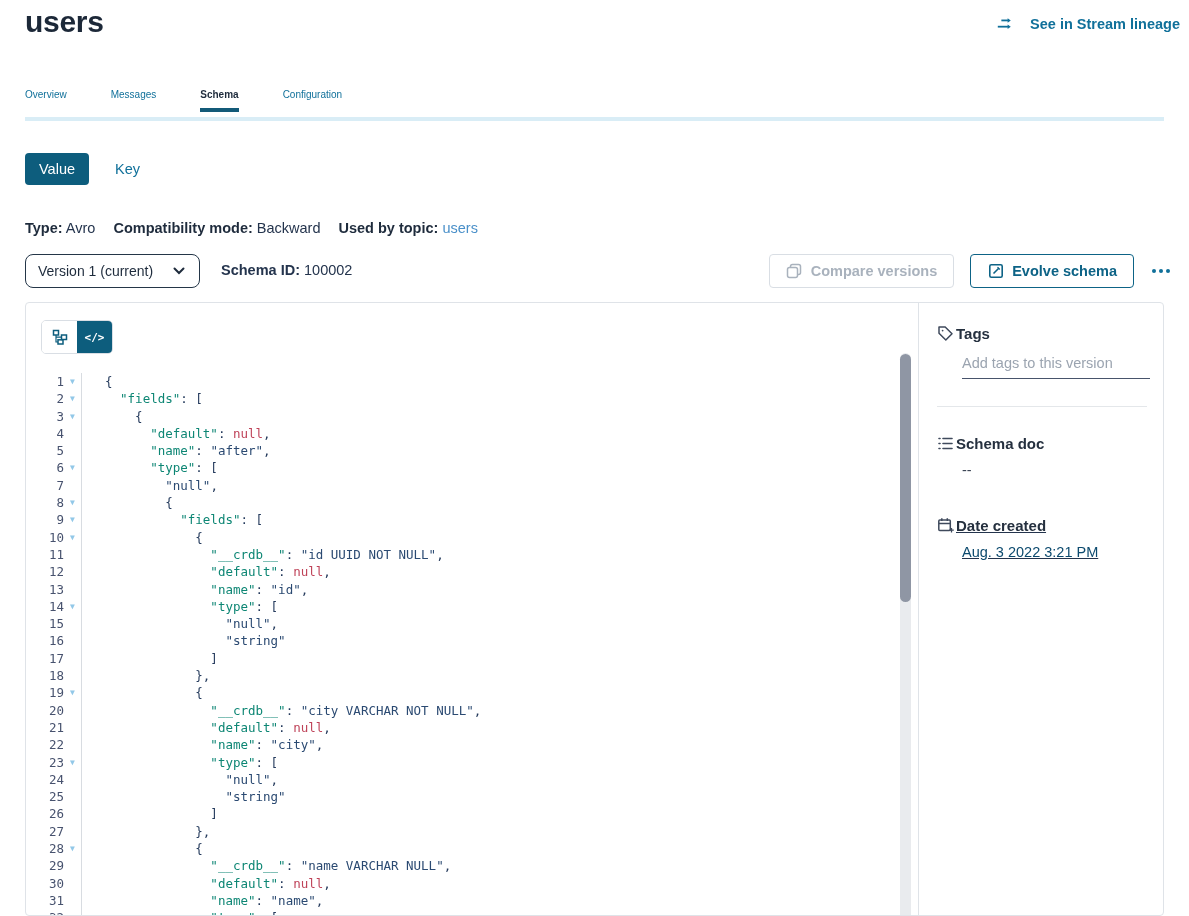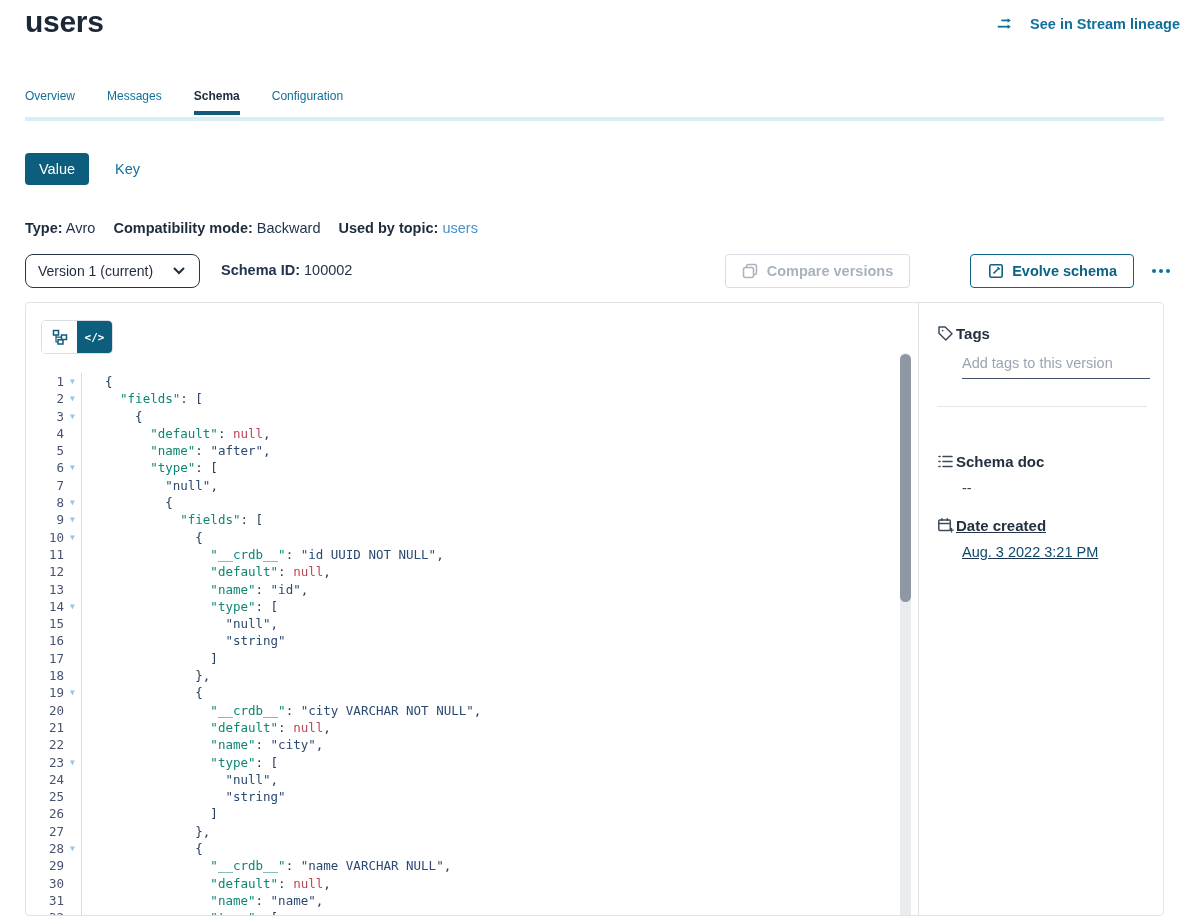--- a/index.html
+++ b/index.html
@@ -7,21 +7,21 @@
   body { font-family:"Liberation Sans", sans-serif; color:#24344d; }
   .canvas { position:relative; width:1189px; height:916px; overflow:hidden; background:#fff; }
 
   
   .page-title { position:absolute; left:25px; top:5px; font-size:30px; font-weight:800; color:#1c2838; letter-spacing:-0.3px; }
   .lineage-link { position:absolute; right:9px; top:15px; display:flex; align-items:center; gap:17px;
                   color:#10709a; font-size:14.5px; font-weight:600; cursor:pointer; }
 
   
   .tab-track { position:absolute; left:25px; top:117px; width:1139px; height:4px; background:#d9edf6; }
-  .tabs { position:absolute; left:25px; top:89px; display:flex; gap:32px; font-size:12px; z-index:2; }
+  .tabs { position:absolute; left:25px; top:89px; display:flex; gap:44px; font-size:10px; z-index:2; }
   .tab { color:#10709a; padding-bottom:8px; border-bottom:4px solid transparent; font-weight:500; cursor:pointer; }
   .tab.active { color:#1e2b3c; border-bottom-color:#135a78; font-weight:600; }
 
   
   .vk { position:absolute; left:25px; top:153px; display:flex; align-items:center; gap:26px; }
   .value-btn { background:#0d5d7d; color:#fff; font-size:14.5px; height:32px; padding:0 14px;
                border-radius:4px; border:none; display:flex; align-items:center; cursor:pointer; }
   .key-btn { color:#10709a; font-size:14.5px; cursor:pointer; background:none; border:none; }
 
   
@@ -30,21 +30,21 @@
   .topic-link { color:#4a90c9; cursor:pointer; }
 
   
   .controls { position:absolute; left:25px; top:254px; right:17px; height:34px; }
   .version-select { position:absolute; left:0; top:0; width:175px; height:34px; border:1px solid #243648;
                     border-radius:8px; display:flex; align-items:center; justify-content:space-between;
                     padding:0 12px; font-size:14px; color:#1e2b3c; background:#fff; cursor:pointer; }
   .schema-id { position:absolute; left:186px; top:8px; font-size:14.5px;margin-left:10px; }
   .right-actions { position:absolute; right:0; top:0; display:flex; align-items:center; gap:16px; height:34px; }
   .btn { height:34px; border-radius:4px; font-size:14.5px; font-weight:600; display:flex; align-items:center;
-         gap:8px; padding:0 16px; background:#fff; cursor:pointer;margin-left:44px; }
+         gap:8px; padding:0 16px; background:#fff; cursor:pointer; }
   .btn-compare { border:1px solid #d9dee4; color:#a9b2bd; cursor:default; }
   .btn-evolve { border:1px solid #0d6386; color:#0d6386; }
   .more-dots { display:flex; gap:3px; padding:6px 2px; cursor:pointer; background:none; border:none; }
   .more-dots i { width:4px; height:4px; border-radius:50%; background:#10709a; }
 
   
   .main { position:absolute; left:25px; top:302px; width:1139px; height:614px; border:1px solid #dfe3e8;
           border-radius:4px; display:flex; overflow:hidden; background:#fff; }
   .code-panel { width:893px; border-right:1px solid #dfe3e8; position:relative; flex:none; }
   .sidebar { flex:1; position:relative; }
@@ -74,21 +74,21 @@
   .vthumb { position:absolute; top:1px; left:0; width:11px; height:248px; background:#8f96a4; border-radius:6px; cursor:grab; }
 
   
   .sb-head { display:flex; gap:2px; align-items:center; font-size:15px; font-weight:700; color:#25303f; }
   .sb-tags { position:absolute; left:18px; right:16px; top:22px; }
   .tags-input { display:block; margin:13px 0 4px 25px; width:188px; border:none; border-bottom:1px solid #47536b;
                 font-size:14.5px; padding:0 0 7px; color:#24344d; outline:none; background:transparent;
                 font-family:"Liberation Sans", sans-serif; }
   .tags-input::placeholder { color:#9ba4b0; }
   .sb-div { position:absolute; left:18px; right:16px; top:103px; height:1px; background:#e4e7ea; }
-  .sb-doc { position:absolute; left:18px; right:16px; top:150px; }
+  .sb-doc { position:absolute; left:18px; right:16px; top:132px; }
   .sb-date { position:absolute; left:18px; right:16px; top:214px;text-decoration:underline; }
   .sb-val { margin:10px 0 0 25px; color:#3c4656; font-size:14.5px; }
   .sb-icon { width:17px; height:17px; flex:none; display:flex; align-items:center; justify-content:center; }
 </style>
 </head>
 <body>
 
 <div class="canvas">
 
   <h1 class="page-title">users</h1>

